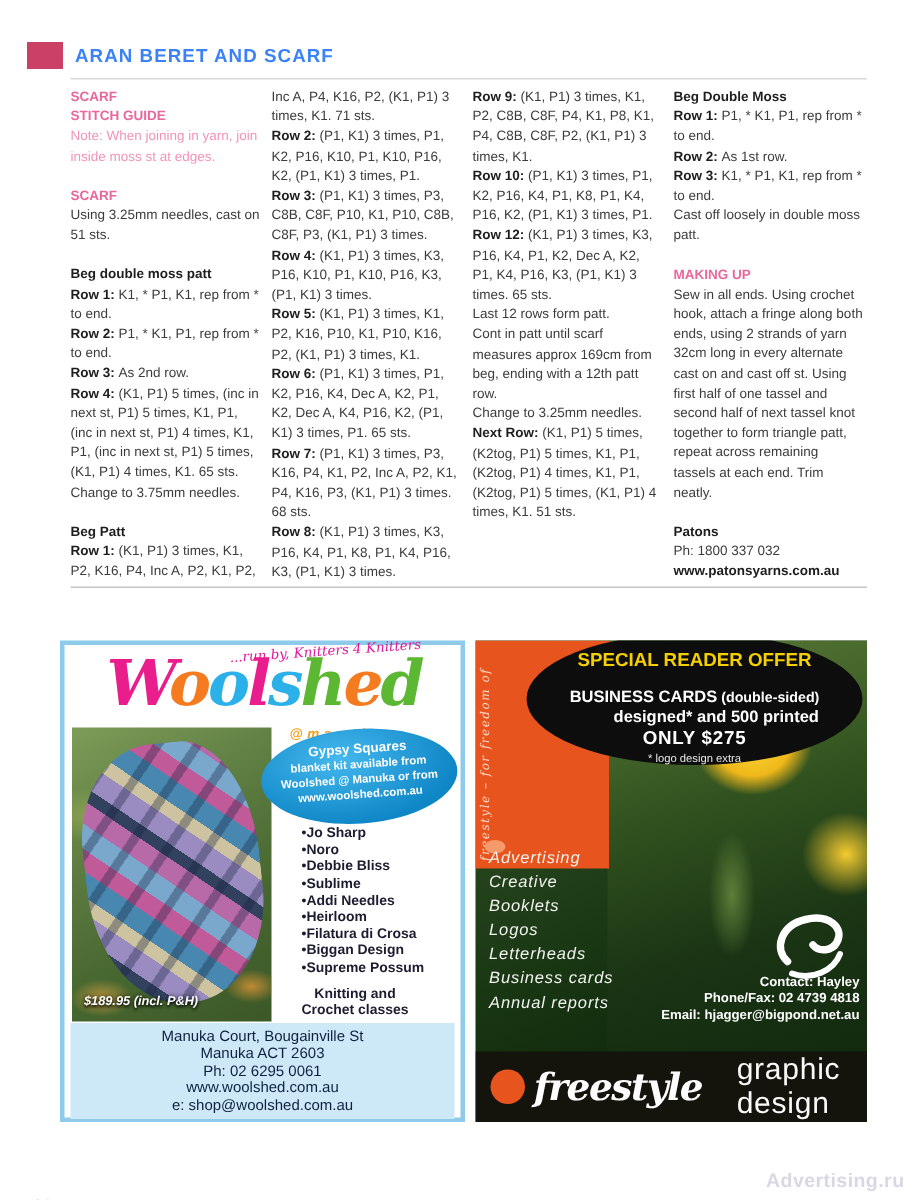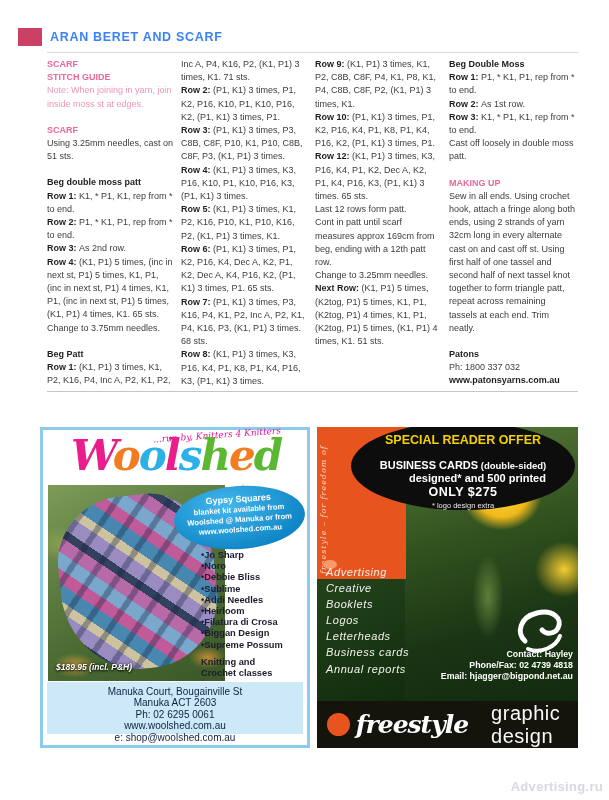--- a/index.html
+++ b/index.html
@@ -25,46 +25,46 @@
   
   .ws-ad{position:absolute;left:40px;top:427px;width:270px;height:321px;background:#fff;
          border:3px solid var(--ws-border);box-sizing:border-box;}
   .ws-tagline{position:absolute;left:88px;top:0;width:172px;text-align:center;color:#e0189a;
               font-family:"DejaVu Serif",serif;font-style:italic;font-size:9px;transform:rotate(-4deg);}
   .ws-logo{position:absolute;left:8px;top:1px;width:250px;text-align:center;
            font-family:"DejaVu Serif",serif;font-style:italic;font-weight:bold;
            font-size:42px;line-height:50px;letter-spacing:-2px;}
   .ws-manuka{position:absolute;left:150px;top:54px;font-size:9px;font-style:italic;font-weight:bold;
              letter-spacing:3px;color:#f5a01e;}
-  .ws-photo{position:absolute;left:5px;top:55px;width:145px;height:196px;overflow:hidden;
+  .ws-photo{position:absolute;left:5px;top:55px;width:133px;height:196px;overflow:hidden;
             background:
               radial-gradient(30px 18px at 15% 92%,#b6933c 0%,rgba(182,147,60,0) 70%),
               radial-gradient(26px 16px at 90% 88%,#c08a34 0%,rgba(192,138,52,0) 70%),
               radial-gradient(40px 26px at 8% 30%,#8aa050 0%,rgba(138,160,80,0) 70%),
-              linear-gradient(150deg,#7d9c58 0%,#5d7d42 35%,#486831 65%,#3b5827 100%); padding-left: 32px;}
+              linear-gradient(150deg,#7d9c58 0%,#5d7d42 35%,#486831 65%,#3b5827 100%);}
   .ws-blanket{position:absolute;left:7%;top:5%;width:88%;height:89%;transform:rotate(-6deg);
               border-radius:44% 40% 46% 50%/38% 46% 42% 48%;
               background:
                 repeating-linear-gradient(-50deg,rgba(22,32,64,.35) 0 6px,rgba(255,255,255,0) 6px 22px),
                 repeating-linear-gradient(40deg,#7aa8cc 0 14px,#b86aa8 14px 27px,#32415e 27px 35px,
                   #9a8cc0 35px 49px,#cdc3a0 49px 58px,#4888b0 58px 72px,#c05a98 72px 84px);}
   .ws-caption{position:absolute;left:8px;bottom:9px;color:#fff;font-size:8.5px;font-weight:bold;
               font-style:italic;text-shadow:0 0 3px rgba(0,0,0,.9),0 1px 2px rgba(0,0,0,.8);}
   .ws-bubble{position:absolute;left:131px;top:56px;width:131px;height:63px;border-radius:50%;
              transform:rotate(-4deg);text-align:center;color:#fff;margin:0;padding:8px 4px 0 4px;
              box-sizing:border-box;
              background:radial-gradient(ellipse at 40% 30%,#44b8ee 0%,var(--bubble) 72%);}
   .ws-bubble li{list-style:none;font-size:7.6px;font-weight:bold;line-height:9.8px;}
   .ws-bubble li:first-child{font-size:9px;line-height:11px;}
   .ws-brands{position:absolute;left:158px;top:120px;margin:0;padding:0;}
   .ws-brands li{list-style:none;font-size:9.3px;font-weight:bold;color:#1c1c30;line-height:11.2px;}
   .ws-brands li::before{content:"\2022 ";}
   .ws-classes{position:absolute;left:158px;top:227px;margin:0;padding:0;}
-  .ws-classes li{list-style:none;font-size:9.3px;font-weight:bold;color:#1c1c30;line-height:11.2px;}
-  .ws-address{position:absolute;left:4px;top:252px;width:256px;height:52px;background:var(--ws-box);
+  .ws-classes li{list-style:none;font-size:9.3px;font-weight:bold;color:#1c1c30;line-height:11.2px;text-align:center;}
+  .ws-address{position:absolute;left:4px;top:252px;width:256px;height:64px;background:var(--ws-box);
               margin:0;padding:4px 0 0 0;text-align:center;box-sizing:border-box;}
   .ws-address li{list-style:none;font-size:10px;color:#0e2240;line-height:11.4px;}
 
   
   .fs-ad{position:absolute;left:317px;top:427px;width:261px;height:321px;overflow:hidden;
          background:linear-gradient(155deg,#3c5c2c 0%,#24431c 35%,#14300f 65%,#0c2009 100%);}
   .fs-photo{position:absolute;left:88px;top:0;width:173px;height:274px;
             background:
               radial-gradient(16px 14px at 56% 26%,#c87810 0%,rgba(200,120,16,0) 70%),
               radial-gradient(55px 48px at 56% 25%,#f8d838 0%,#f0b81a 45%,rgba(240,184,26,0) 72%),

